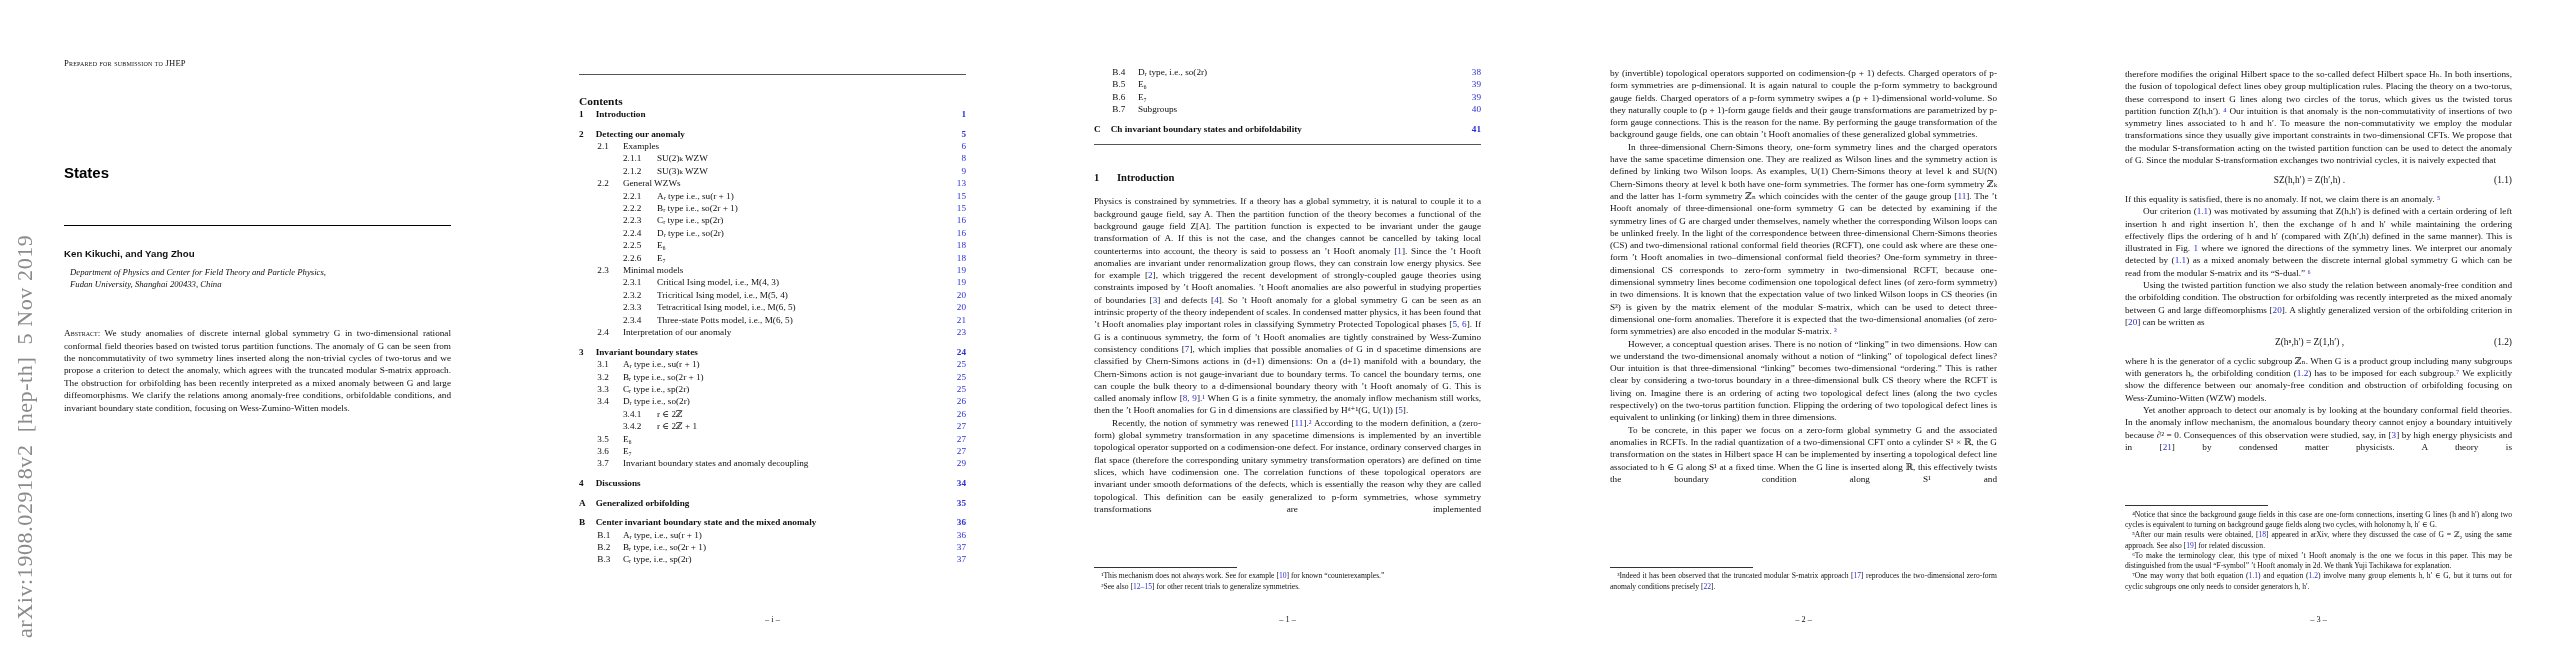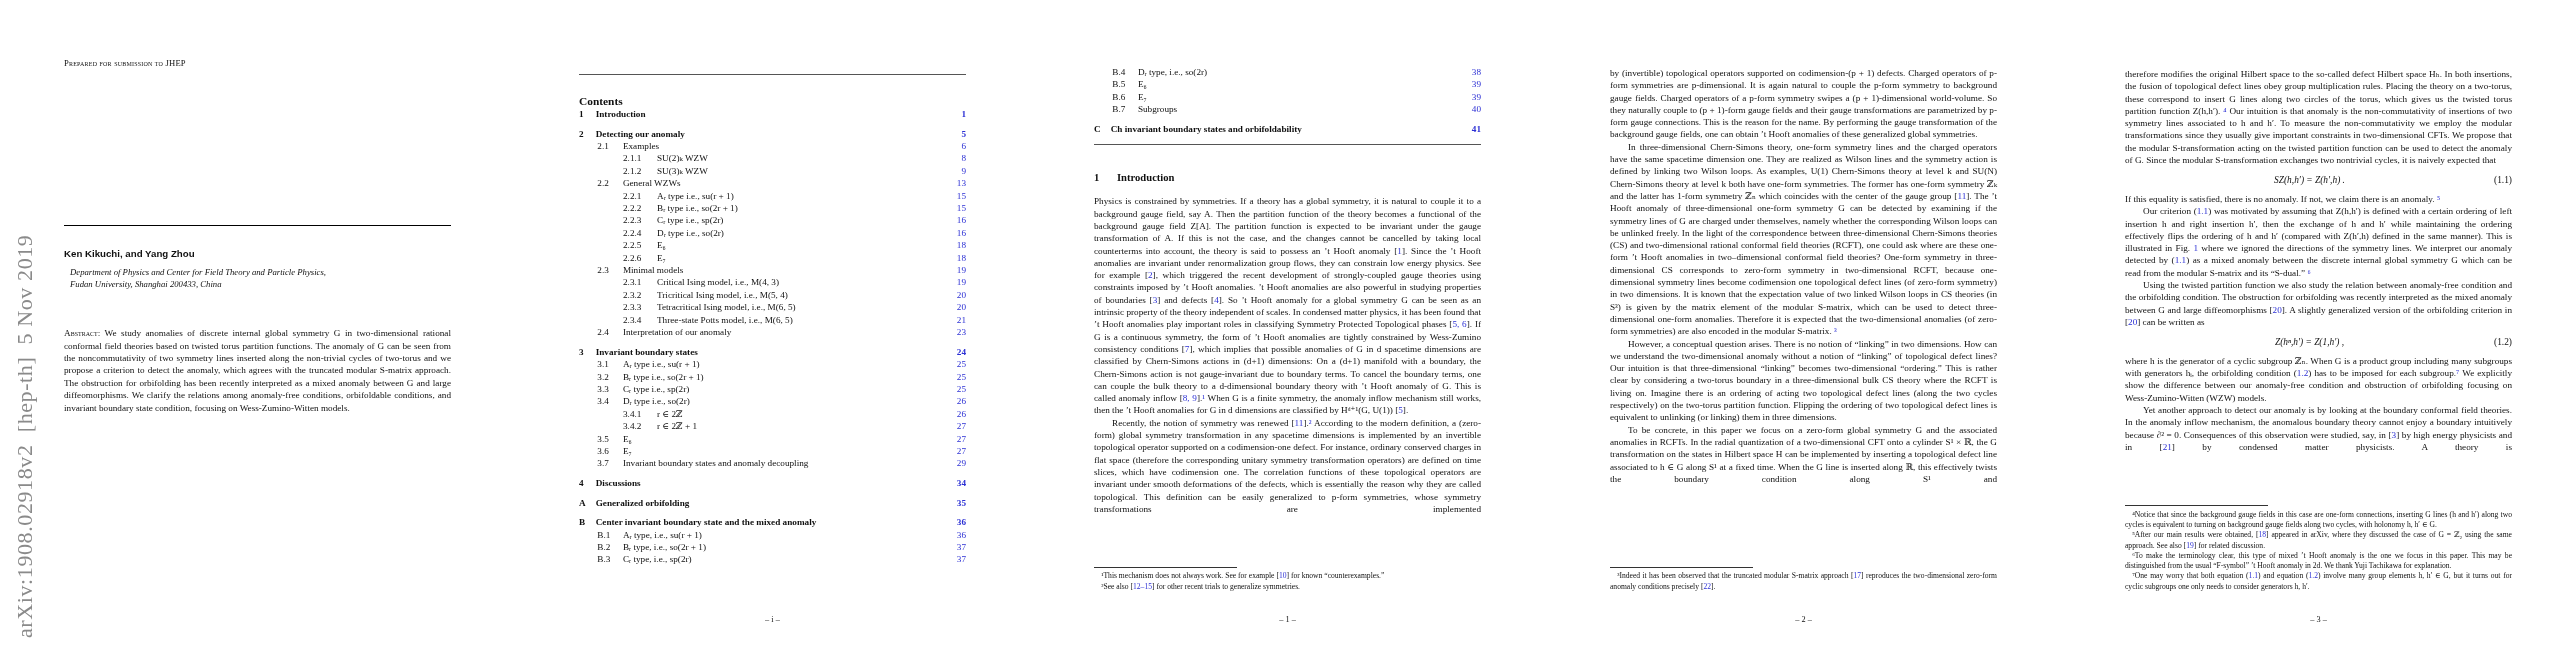--- a/index.html
+++ b/index.html
@@ -38,37 +38,38 @@
 
   
   .flow{position:absolute;top:0;left:64px;width:387px;height:592px;display:flex;flex-direction:column;}
   .para{margin:0;font-size:9.2px;line-height:12.3px;text-align:justify;}
   .para.ind{text-indent:18px;}
   .para.cont{text-align-last:justify;}
   .para + .para{margin-top:0px;}
   .section-heading{display:flex;font-size:10.6px;font-weight:bold;margin:0 0 12.2px 0;}
   .section-heading .num{width:23px;}
   .eqrow{display:flex;align-items:center;font-size:9.4px;margin:8.3px 0;}
-  .eq-body{flex:1;text-align:center;font-style:italic;}
+  .eq-body{flex:1;text-align:center;}
   .eq-num{flex:0 0 auto;font-style:normal;}
   .fn-block{margin-top:auto;}
   .fn-rule{width:143px;border-top:0.9px solid #333;margin-bottom:3.9px;}
   .fn{margin:0;font-size:7.6px;line-height:10.3px;text-align:justify;text-indent:7.2px;}
   .page-label{position:absolute;top:615px;left:0;width:100%;text-align:center;font-size:8.3px;}
   .ref{color:var(--link);}
   #body1-toctail{margin:0 0 0 0;}
   #b1-rule{margin:9px 0 0 0;}
 </style>
 </head>
 <body>
 
 <div class="page" id="page-cover">
   <div class="watermark">arXiv:1908.02918v2  [hep-th]  5 Nov 2019</div>
   <div class="jhep-header">Prepared for submission to JHEP</div>
   <div class="paper-title">
+    <div>States</div>
   </div>
   <div class="title-rule"></div>
   <div class="authors">Ken Kikuchi, and Yang Zhou</div>
   <div class="affiliation">
     <div>Department of Physics and Center for Field Theory and Particle Physics,</div>
     <div>Fudan University, Shanghai 200433, China</div>
   </div>
   <p class="abstract"><span class="sc">Abstract:</span> <span>We study anomalies of discrete internal global symmetry G in two-dimensional rational conformal field theories based on twisted torus partition functions. The anomaly of G can be seen from the noncommutativity of two symmetry lines inserted along the non-trivial cycles of two-torus and we propose a criterion to detect the anomaly, which agrees with the truncated modular S-matrix approach. The obstruction for orbifolding has been recently interpreted as a mixed anomaly between G and large diffeomorphisms. We clarify the relations among anomaly-free conditions, orbifoldable conditions, and invariant boundary state condition, focusing on Wess-Zumino-Witten models.</span></p>
 </div>
 

